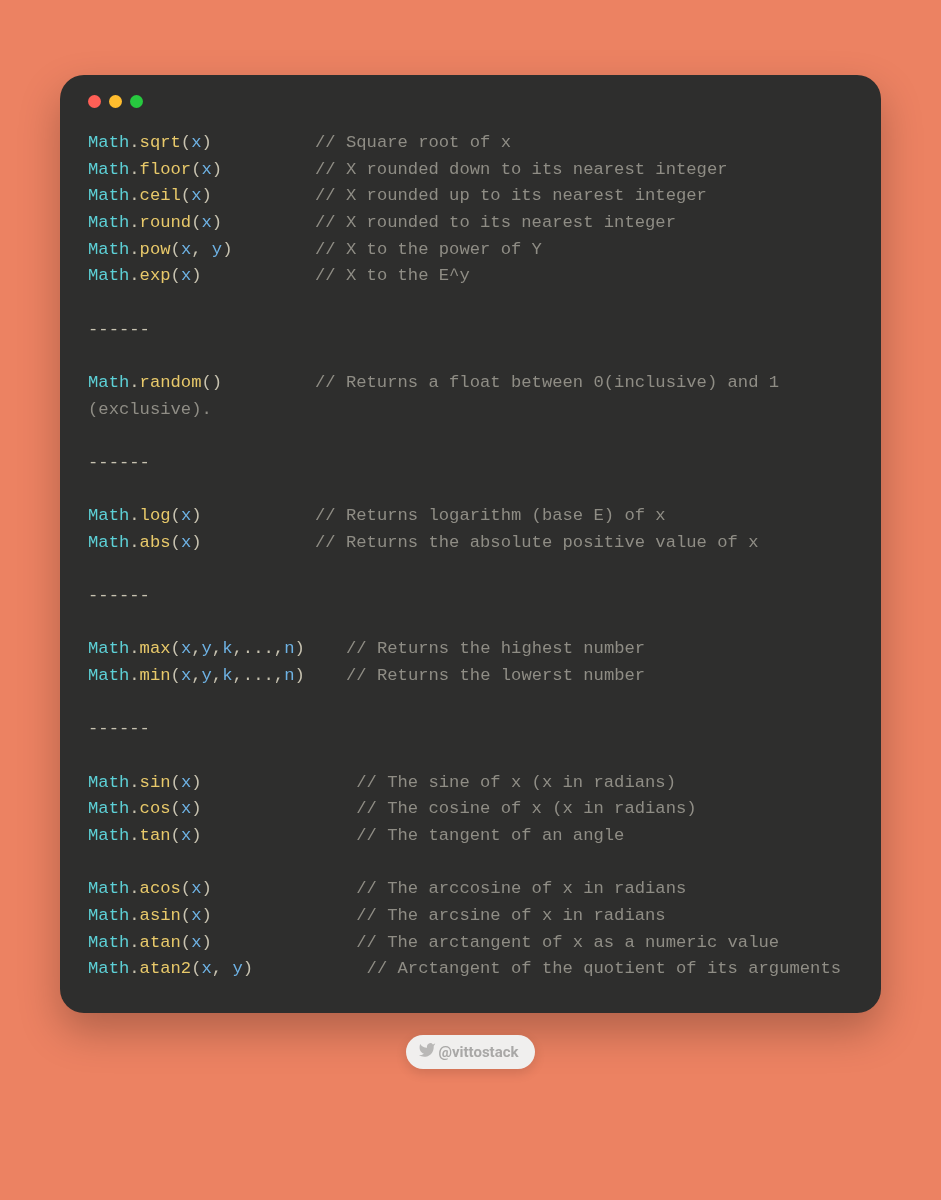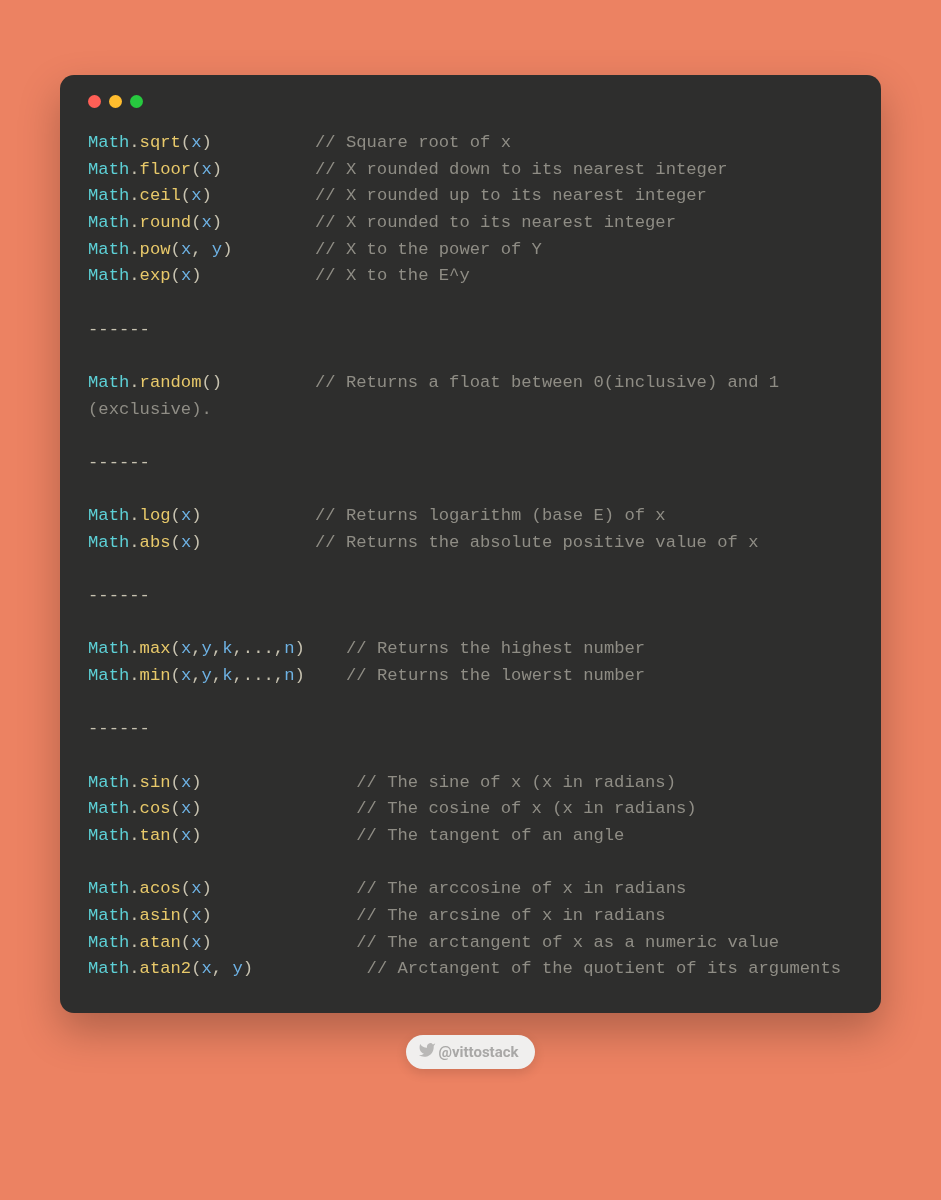--- a/index.html
+++ b/index.html
@@ -8,21 +8,21 @@
     height: 1200px;
     background: #ec8262;
     display: flex;
     flex-direction: column;
     align-items: center;
     padding: 75px 60px 30px 60px;
     font-family: Menlo, Monaco, Consolas, "Courier New", monospace;
   }
   .window {
     background: #2e2e2d;
-    border-radius: 14px;
+    border-radius: 24px;
     width: 100%;
     padding: 20px 28px 30px 28px;
     box-shadow: 0 18px 40px rgba(0,0,0,0.25);
   }
   .titlebar {
     display: flex;
     gap: 8px;
     margin-bottom: 22px;
   }
   .dot {

